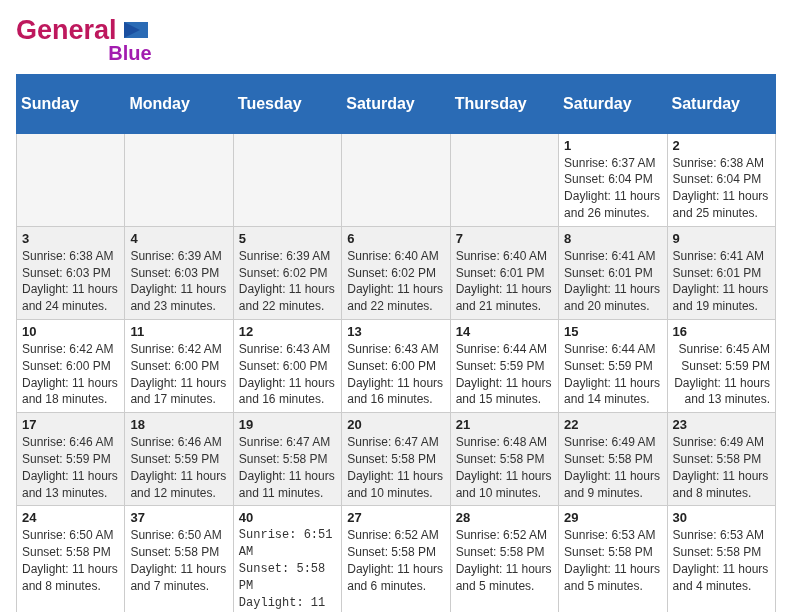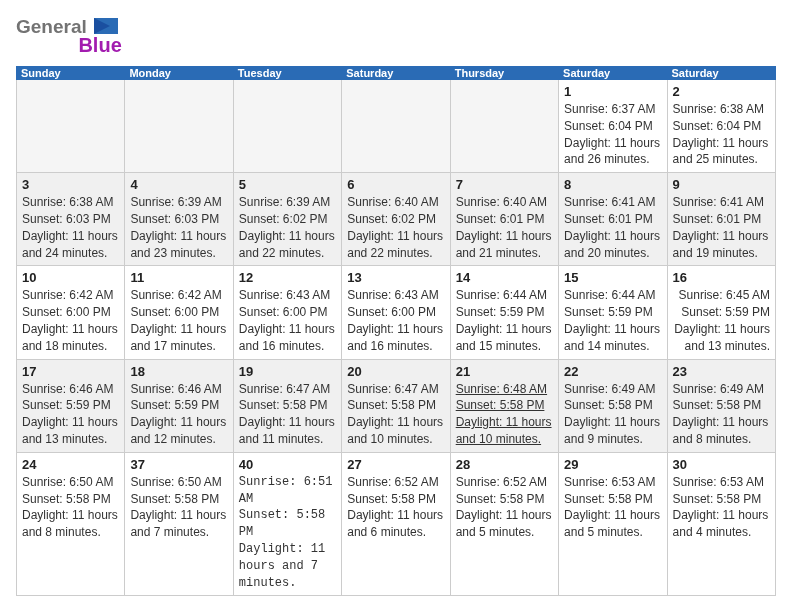--- a/index.html
+++ b/index.html
@@ -42,23 +42,23 @@
       margin-top: 2px;
     }
     .calendar {
       width: 100%;
       border-collapse: collapse;
       table-layout: fixed;
     }
     .calendar th {
       background: #2a6bb5;
       color: #fff;
-      font-size: 11px;
+      font-size: 16px;
       font-weight: bold;
-      padding: 0 4px;
+      padding: 20px 4px;
       text-align: left;
       border: 1px solid #2a6bb5;
       margin-left: 12px;
     }
     .calendar td {
       border: 1px solid #ccc;
       vertical-align: top;
       padding: 4px 5px;
       font-size: 10.5px;
       color: #222;
@@ -84,21 +84,21 @@
     }
   </style>
 </head>
 <body>
 
 <div class="page">
   <div class="header">
     <div class="logo">
   <div style="display:flex;flex-direction:column;line-height:1.1;">
     <div style="display:flex;align-items:center;">
-      <span style="font-size:19px;font-weight:bold;color:#737373;">General</span>
+      <span style="font-size:27px;font-weight:bold;color:#be185d;">General</span>
       <svg viewBox="0 0 32 22" width="32" height="22" style="margin-left:3px;">
         <polygon points="4,2 28,2 28,18 4,18" fill="#2a6bb5"></polygon>
         <polygon points="4,2 20,10 4,18" fill="#1a4fa0"></polygon>
       </svg>
     </div>
     <span style="font-size:20px;font-weight:bold;color:#a21caf;margin-top:-4px;text-align:right;">Blue</span>
   </div>
 </div>
     <div class="title-area">
       <div class="month-title"></div>
@@ -246,21 +246,21 @@
 Daylight: 11 hours and 11 minutes.</div>
           </td>
           <td>
             <span class="day-num">20</span>
             <div class="day-info" style="white-space: pre-line;">Sunrise: 6:47 AM
 Sunset: 5:58 PM
 Daylight: 11 hours and 10 minutes.</div>
           </td>
           <td>
             <span class="day-num">21</span>
-            <div class="day-info" style="white-space: pre-line; text-decoration: underline;">Sunrise: 6:48 AM
+            <div class="day-info" style="white-space: pre-line;">Sunrise: 6:48 AM
 Sunset: 5:58 PM
 Daylight: 11 hours and 10 minutes.</div>
           </td>
           <td>
             <span class="day-num">22</span>
             <div class="day-info" style="white-space: pre-line;">Sunrise: 6:49 AM
 Sunset: 5:58 PM
 Daylight: 11 hours and 9 minutes.</div>
           </td>
           <td>

